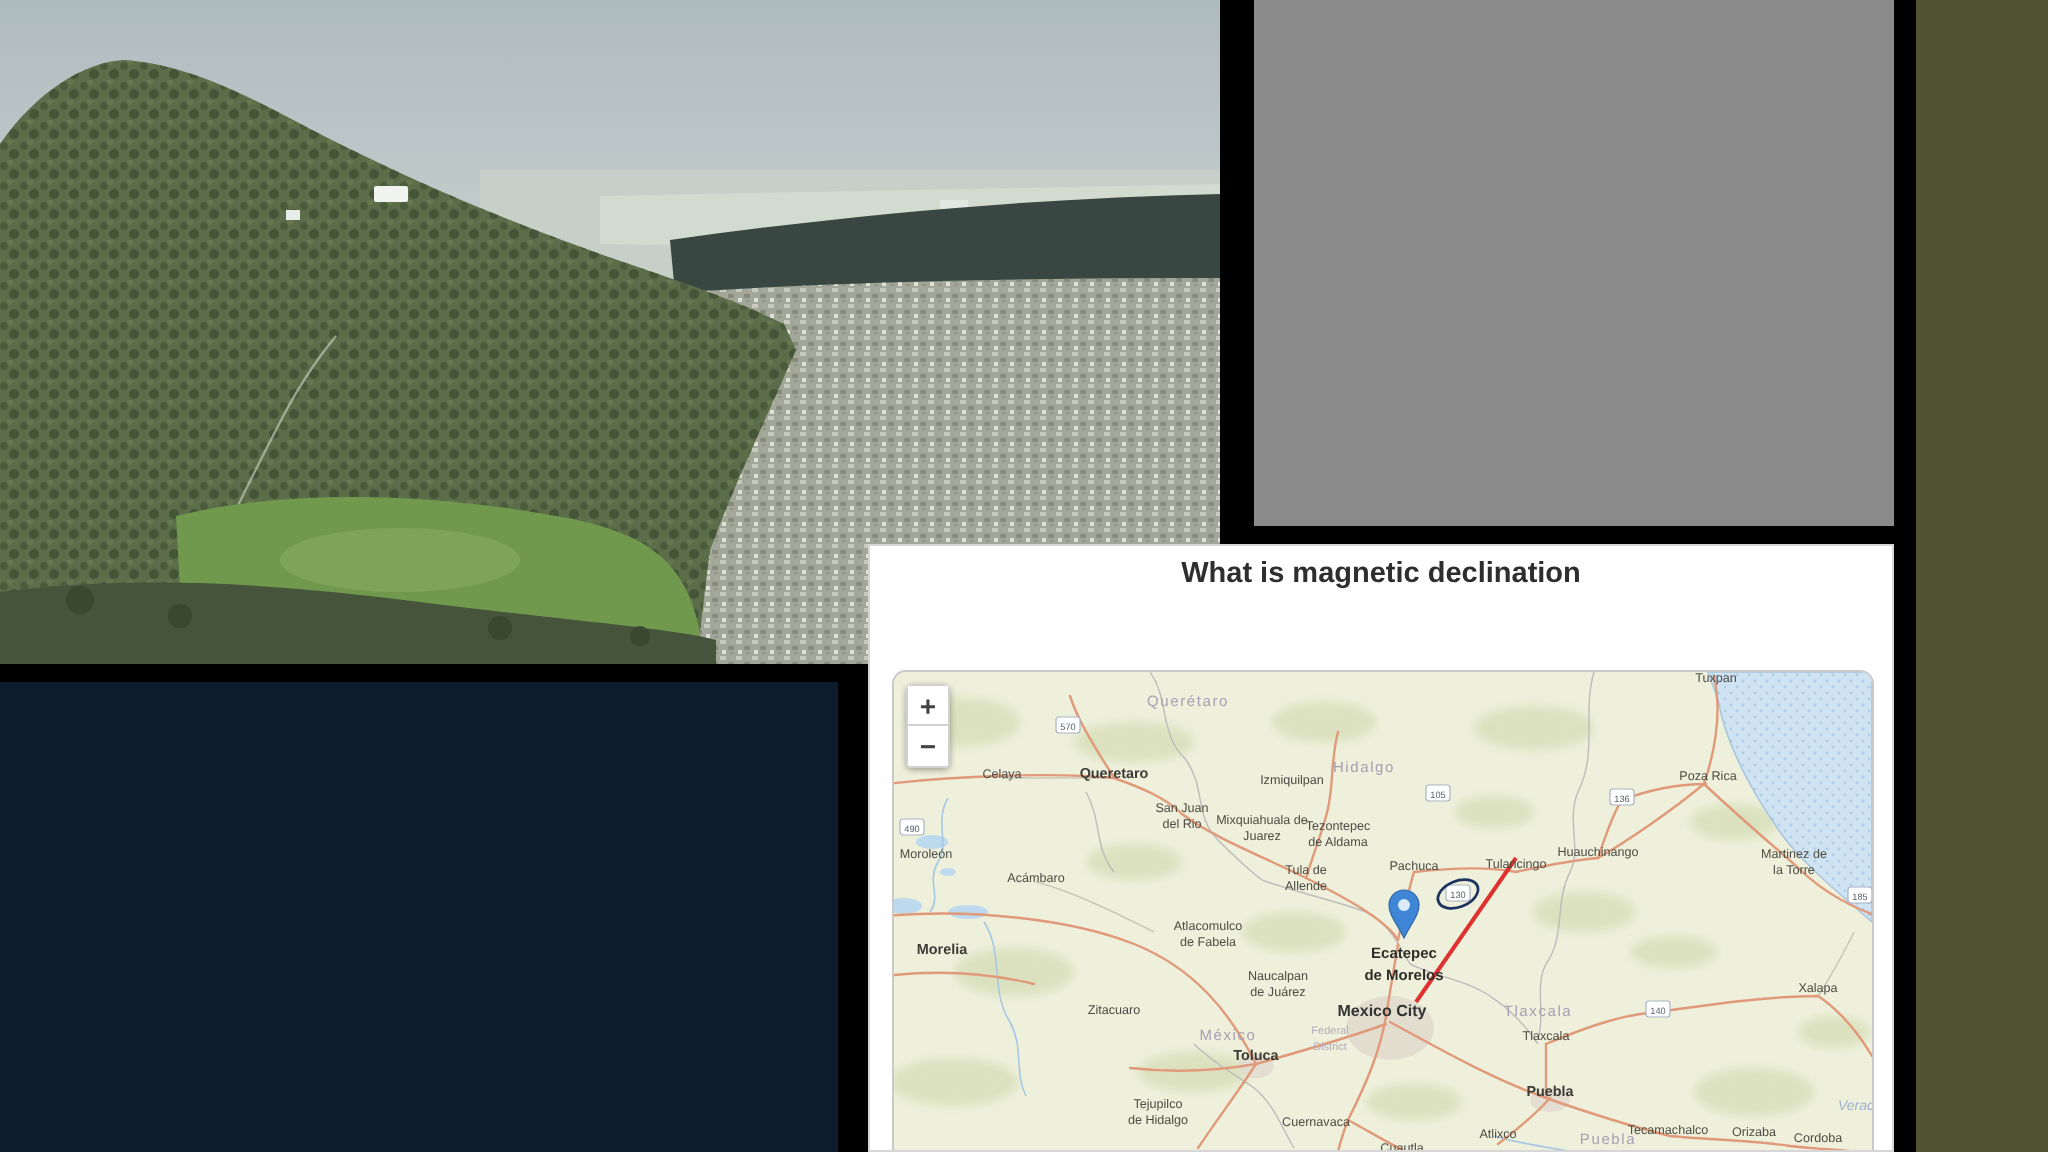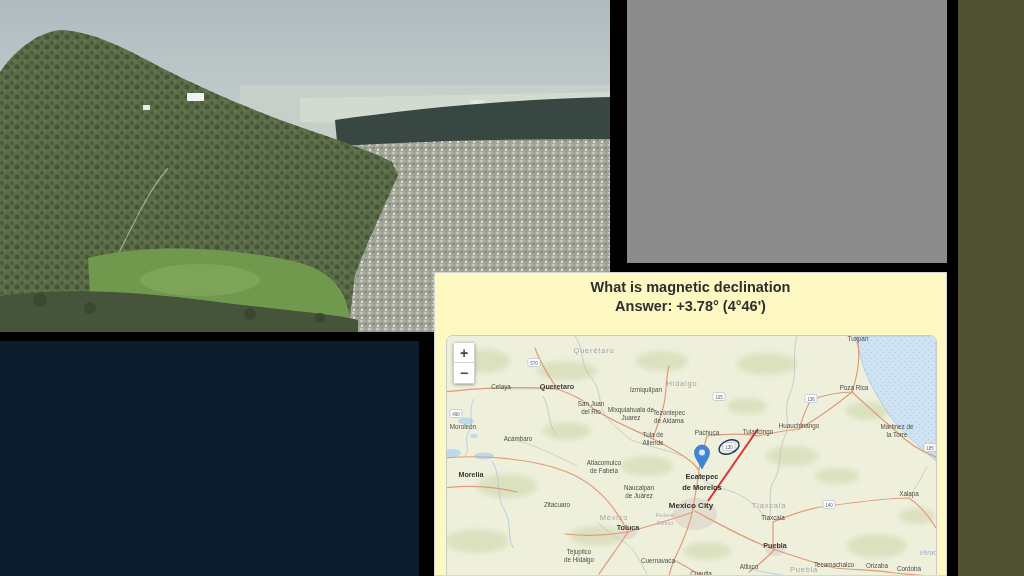--- a/index.html
+++ b/index.html
@@ -2,21 +2,21 @@
 <html><head>
 <meta charset="utf-8">
 <style>
   html,body{margin:0;padding:0;background:#000;}
   .stage{position:relative;width:1024px;height:576px;background:#000;overflow:hidden;
          font-family:"Liberation Sans",sans-serif;}
   .photo{position:absolute;left:0;top:0;width:610px;height:332px;overflow:hidden;}
   .gray-box{position:absolute;left:627px;top:0;width:320px;height:263px;background:#8b8b8b;}
   .olive-strip{position:absolute;left:958px;top:0;width:66px;height:576px;background:#515233;}
   .navy-box{position:absolute;left:0;top:341px;width:419px;height:235px;background:#0c1c2c;}
-  .card{position:absolute;left:434px;top:272px;width:513px;height:304px;background:#fef9c3;
+  .card{position:absolute;left:434px;top:272px;width:513px;height:304px;background:#ffffff;
         border:1px solid #d6d6d6;box-sizing:border-box;overflow:hidden;}
   .q{padding-top:5px;text-align:center;font-size:14.5px;line-height:18.5px;
      font-weight:600;color:#2e2e2e;}
   .q .country{color:#2e7ce8;}
   .q .ans{font-weight:700;}
   .map{position:absolute;left:11px;top:62px;width:489px;height:250px;border:1px solid #c9c9c9;
        border-radius:7px;overflow:hidden;background:#eef0dc;}
   .map svg{display:block;}
   .zoomctl{position:absolute;left:6px;top:6px;width:22px;box-shadow:0 1px 3px rgba(0,0,0,.35);
            border-radius:3px;overflow:hidden;}
@@ -89,21 +89,20 @@
     </svg>
   </div>
 
   <div class="gray-box"></div>
   <div class="olive-strip"></div>
   <div class="navy-box"></div>
 
   <div class="card">
     <div class="q">
       <div>What is magnetic declination</div>
-      <div><span>Answer: </span><span class="ans">+3.78°</span><span> (4°46')</span></div>
     </div>
 
     <div class="map">
       <svg width="489" height="250" viewBox="0 0 489 250">
         <defs>
           <pattern id="seadots" width="6" height="6" patternUnits="userSpaceOnUse">
             <rect width="6" height="6" fill="#cfe3f2"></rect>
             <circle cx="1.5" cy="1.5" r=".7" fill="#aecfe8"></circle>
             <circle cx="4.5" cy="4.5" r=".7" fill="#aecfe8"></circle>
           </pattern>

